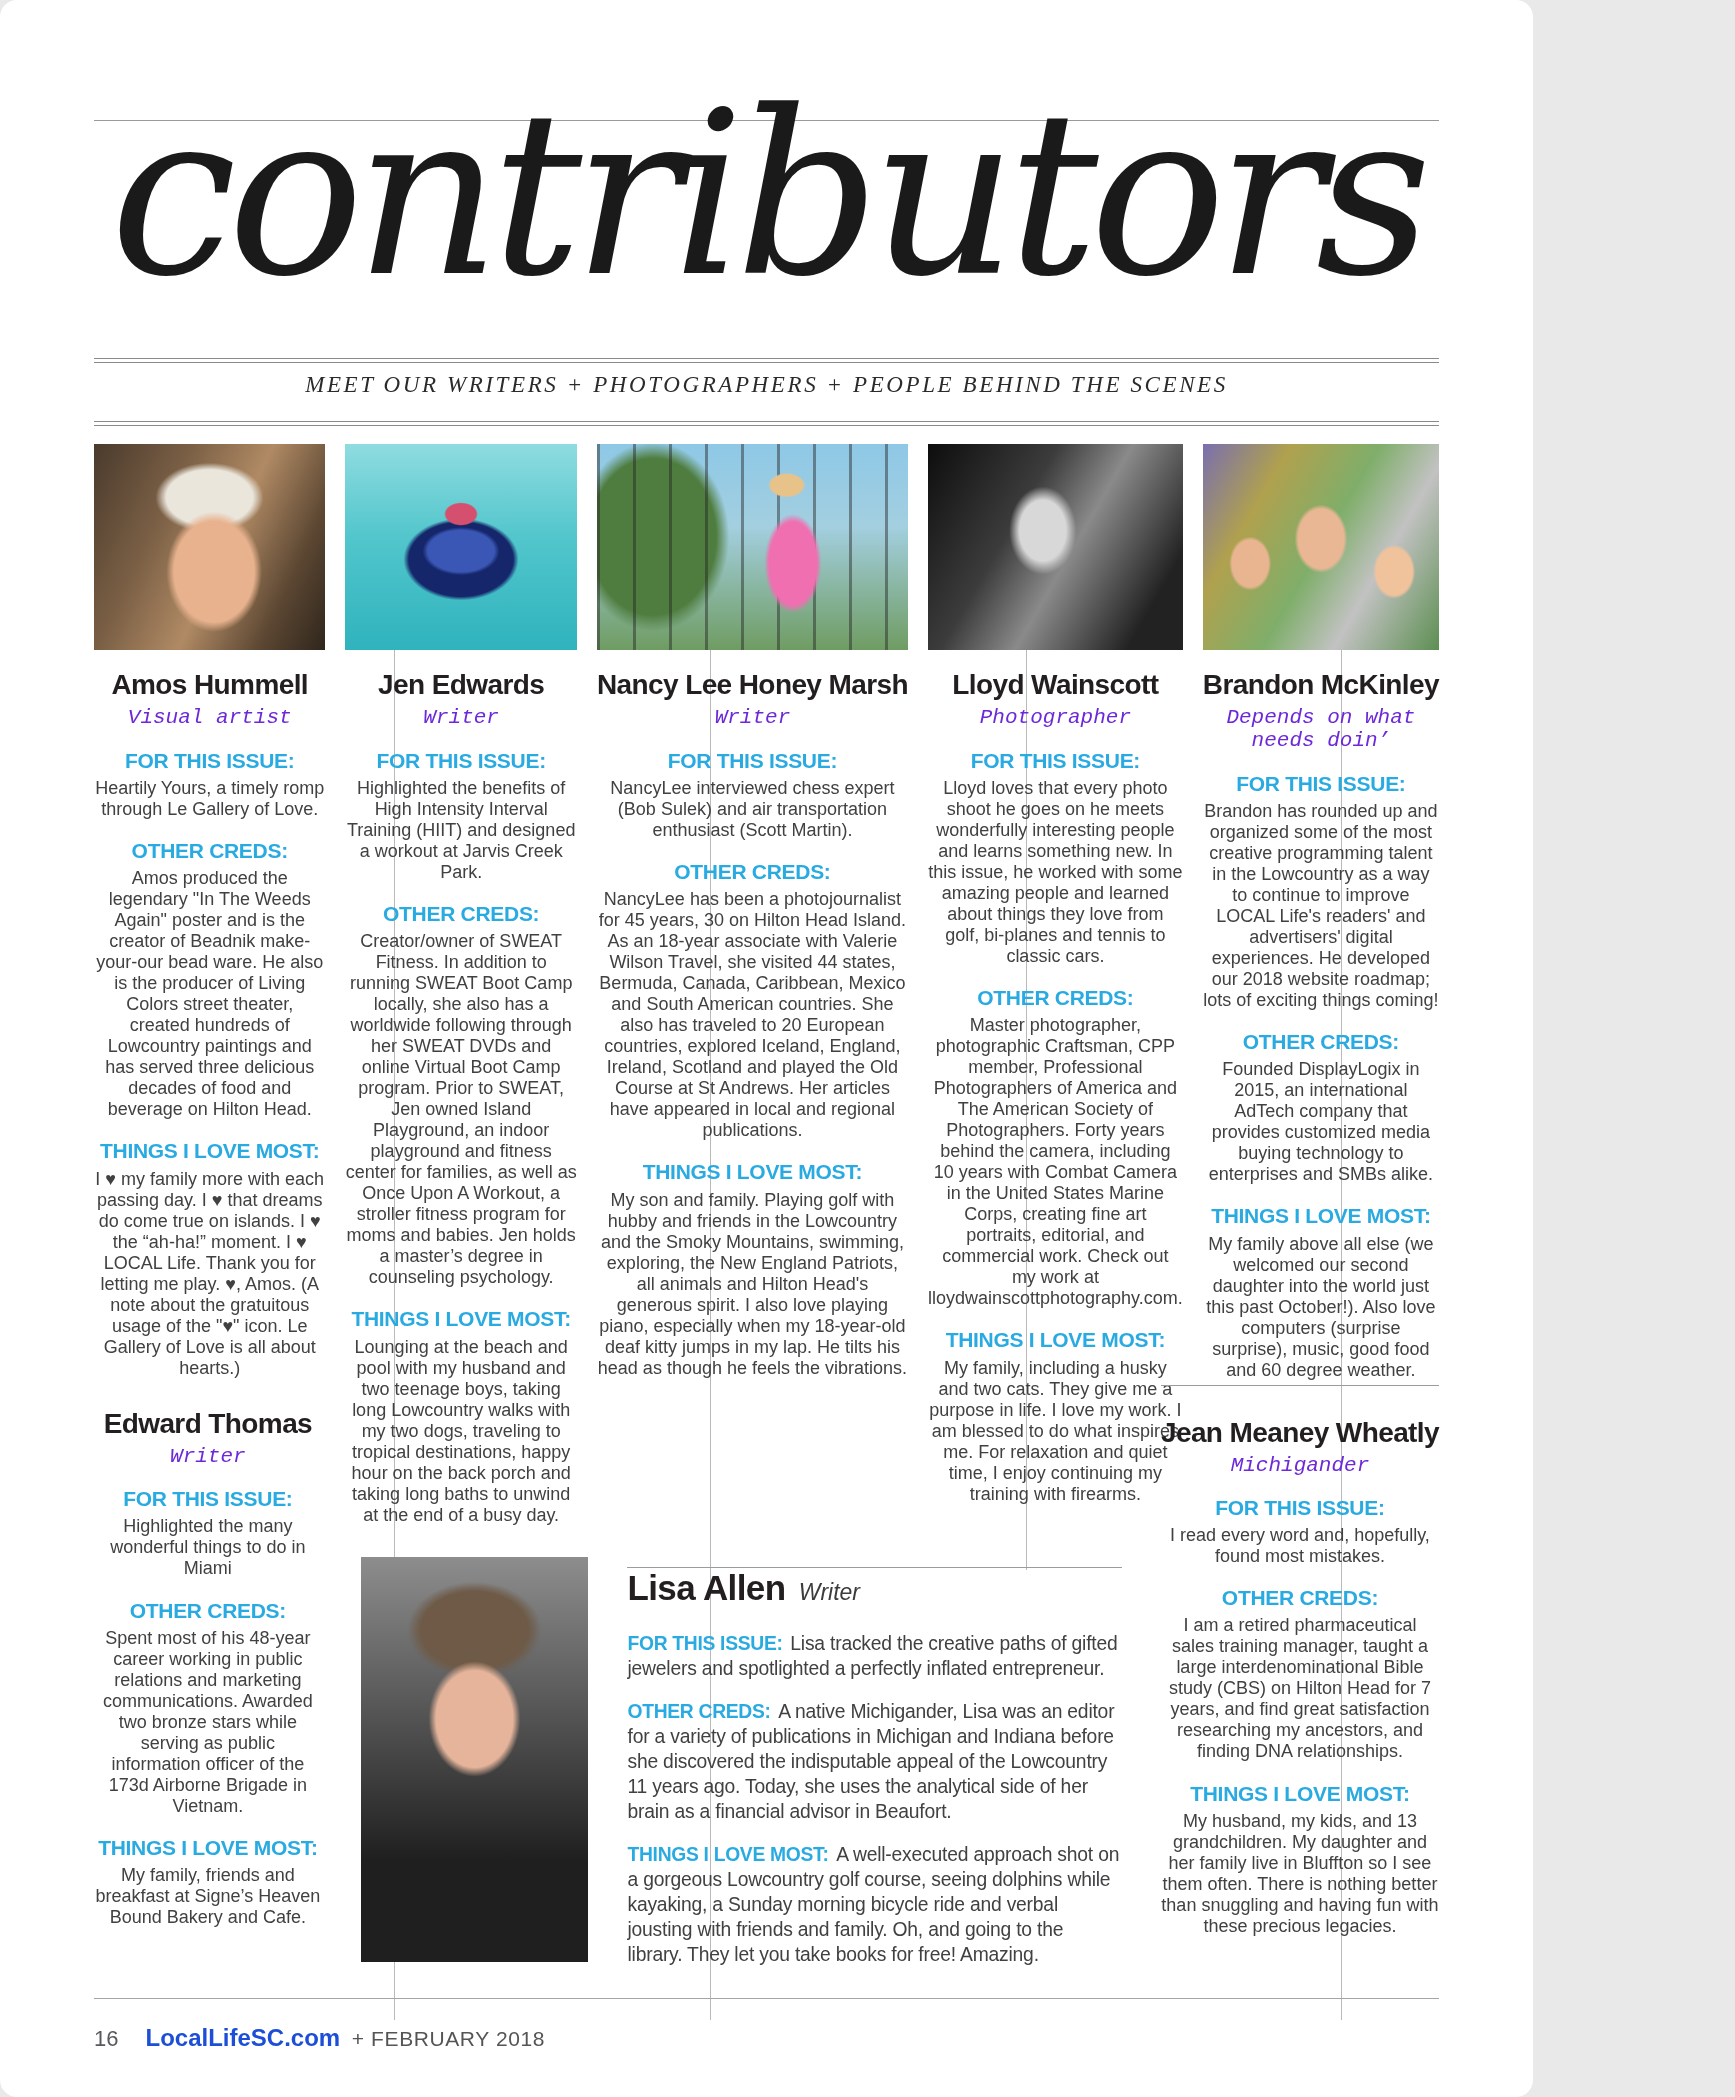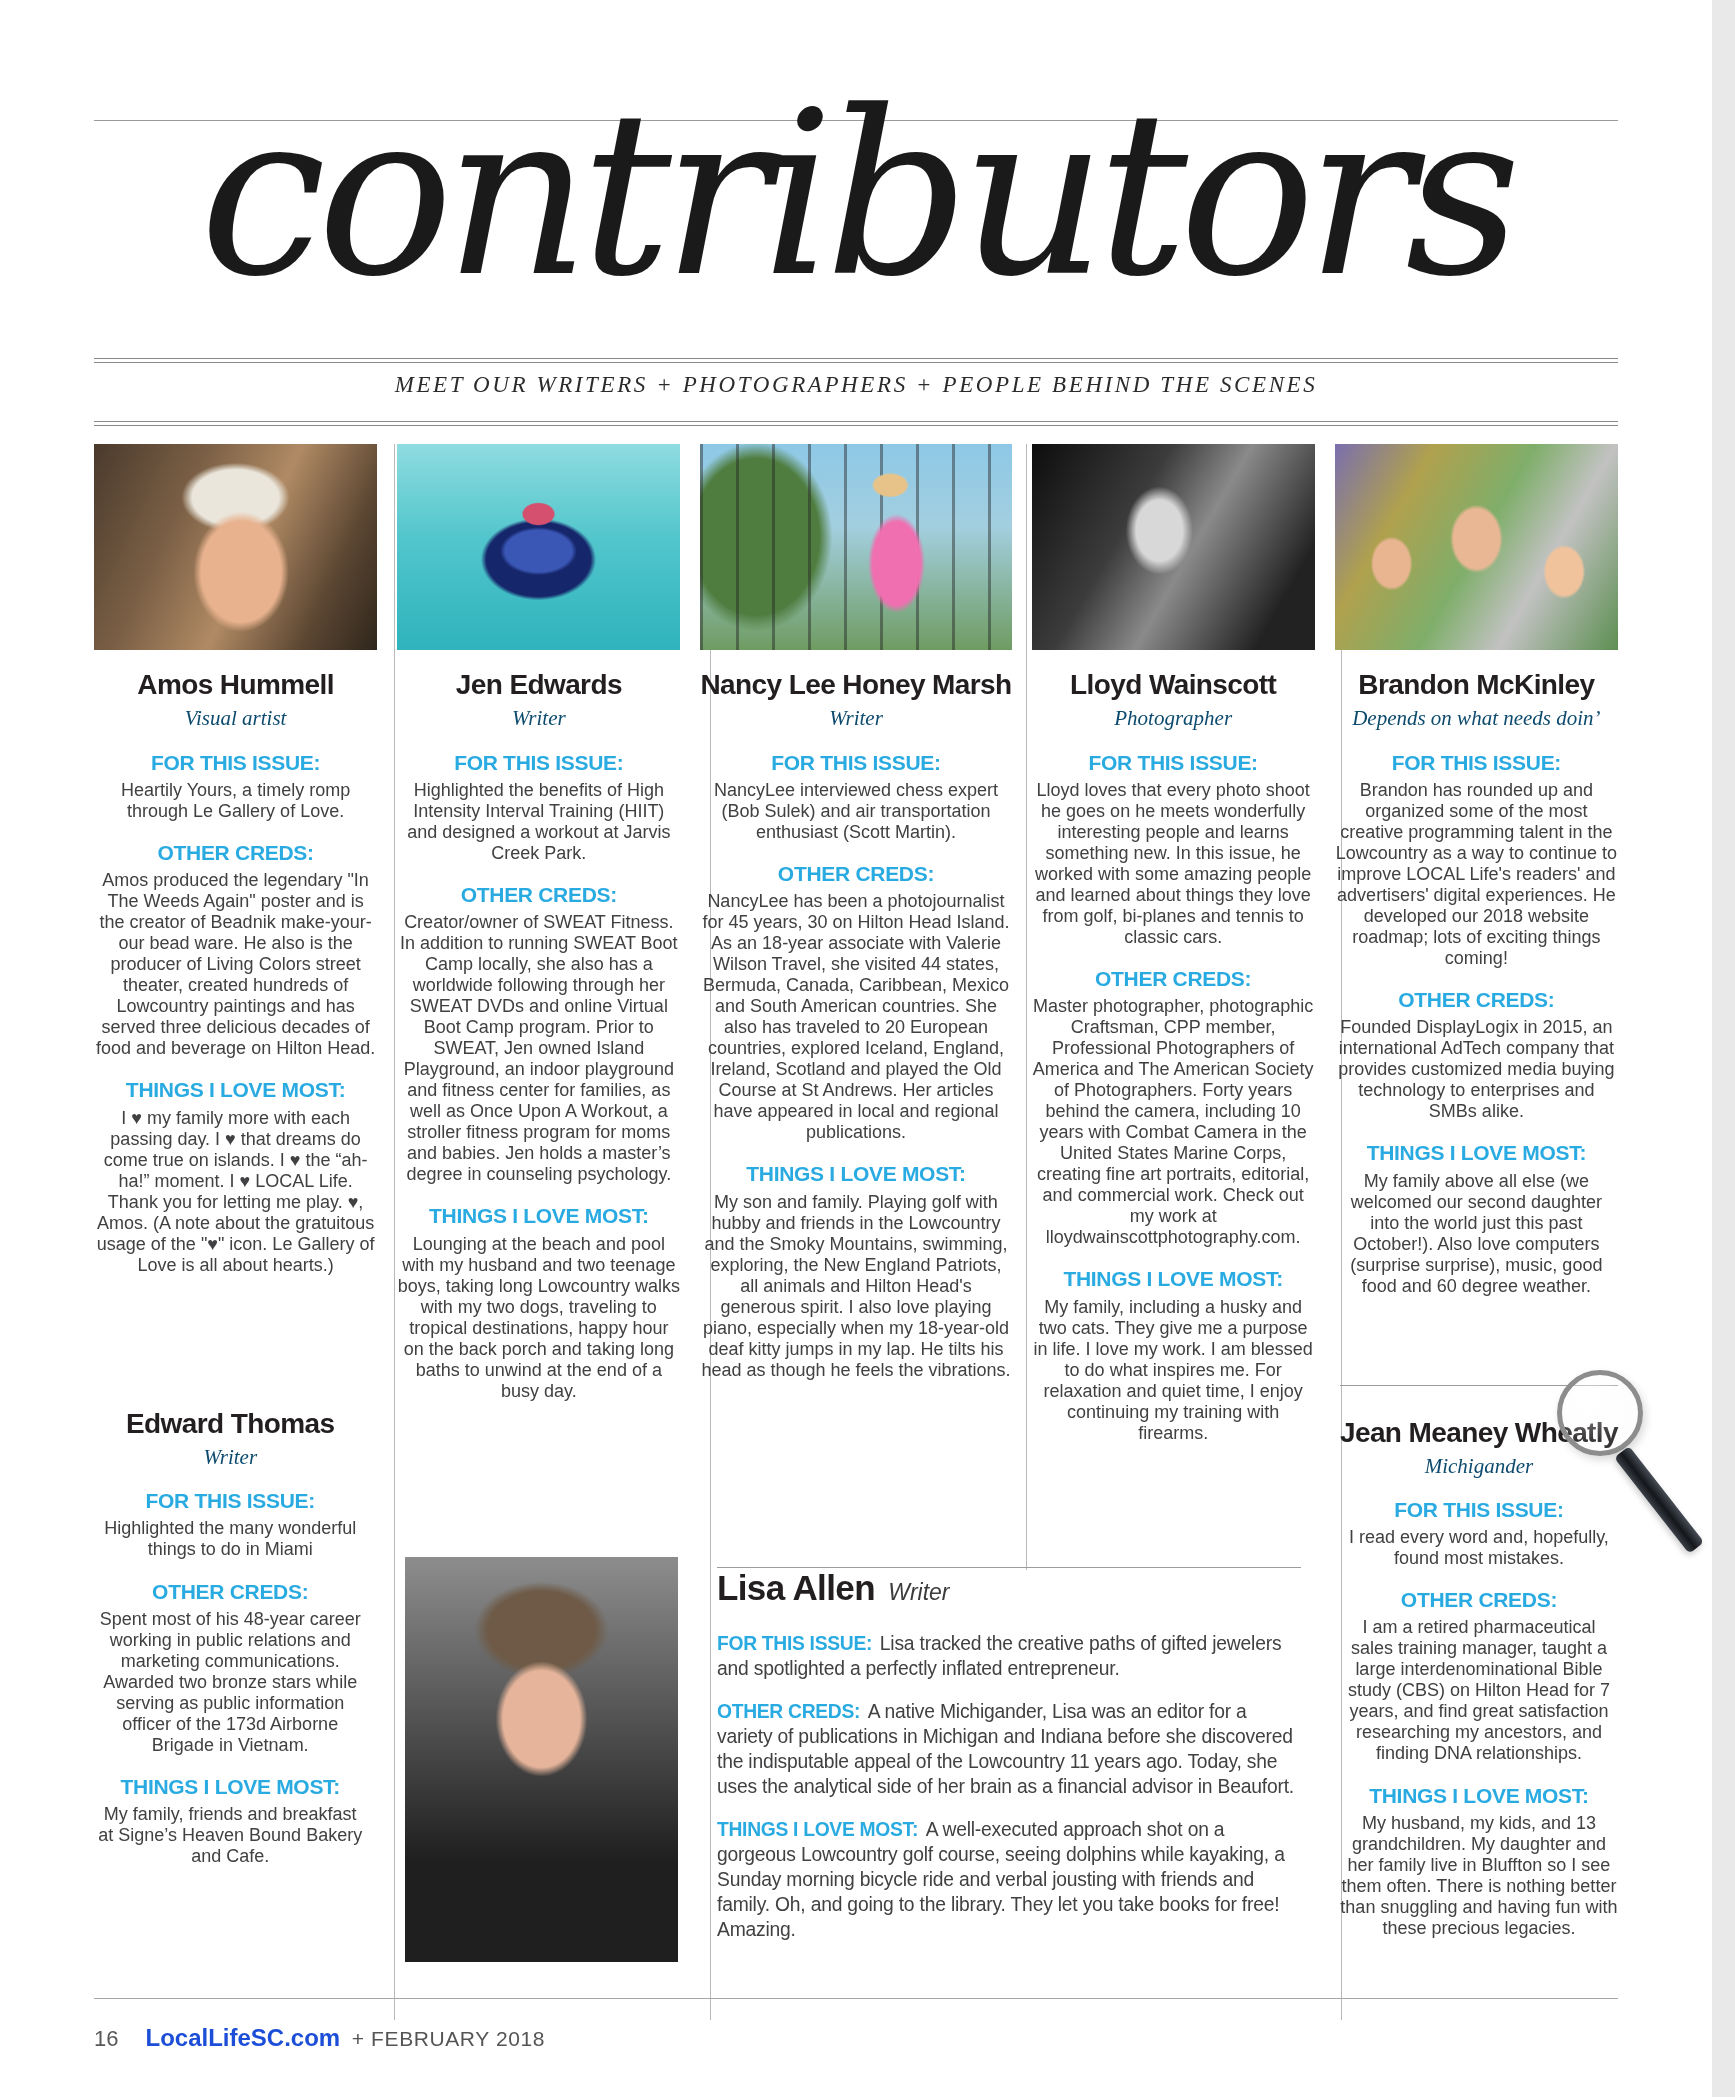--- a/index.html
+++ b/index.html
@@ -5,21 +5,21 @@
   :root{
     --sans: "Liberation Sans", "DejaVu Sans", sans-serif;
     --serif: "Liberation Serif", "DejaVu Serif", serif;
     --accent:#29ABE2;
     --ink:#231F20;
     --body:#414042;
     --rule:#8f8f8f;
   }
   *{margin:0;padding:0;box-sizing:border-box;}
   body{margin:0;background:#e9e9e9;font-family:var(--sans);}
-  .page{position:relative;width:1712px;height:2097px;background:#ffffff;overflow:hidden;}
+  .page{position:relative;width:1533px;height:2097px;background:#ffffff;overflow:hidden;border-radius:17px;}
 
   
   .top-rule{position:absolute;top:120px;left:94px;right:94px;border-top:1.3px solid #9a9a9a;z-index:0;}
   .masthead{position:absolute;top:76px;left:0;right:0;text-align:center;z-index:1;}
   .masthead h1{
     font-family:"DejaVu Serif","Liberation Serif",serif;
     font-style:italic;font-weight:normal;
     font-size:226px;line-height:1.05;letter-spacing:-9px;color:#1a1a1a;
   }
   .bar{position:absolute;left:94px;right:94px;height:5.1px;border-top:1.9px solid #8a8a8a;border-bottom:0.6px solid #8a8a8a;}
@@ -35,21 +35,21 @@
 
   .vdiv{position:absolute;width:0.6px;background:#b9b9b9;top:444px;}
   .vdiv-1{left:394px;height:1576px;}
   .vdiv-2{left:710px;height:1576px;}
   .vdiv-3{left:1026px;height:1126px;}
   .vdiv-4{left:1341px;height:1576px;}
 
   .col{text-align:center;}
   .photo{width:100%;height:206px;background-color:#999;}
   .name{font-family:var(--sans);font-weight:800;font-size:28px;letter-spacing:-0.6px;color:var(--ink);margin:19.3px 0 5.1px;white-space:nowrap;}
-  .role{font-family:Liberation Serif, serif;font-style:italic;font-size:21px;color:#0c4a6e;margin-bottom:6.4px;}
+  .role{font-family:Liberation Mono, monospace;font-style:italic;font-size:21px;color:#6d28d9;margin-bottom:6.4px;}
   .label{font-family:var(--sans);font-weight:800;font-size:21px;letter-spacing:-0.3px;color:var(--accent);margin:19.3px 0 5.1px;}
   .bodytext{font-size:18px;line-height:21px;color:var(--body);}
 
   
   .photo-amos{background:
     radial-gradient(ellipse 77px 97px at 52% 62%, #e8b28e 0 52%, rgba(232,178,142,0) 62%),
     radial-gradient(ellipse 90px 58px at 50% 26%, #eae6dc 0 48%, rgba(234,230,220,0) 60%),
     linear-gradient(115deg,#4a3a2c 0%,#7a5f45 30%,#b08a64 55%,#5b4632 80%,#2f261c 100%);}
   .photo-jen{background:
     radial-gradient(ellipse 26px 18px at 50% 34%, #d4506e 0 58%, rgba(212,80,110,0) 65%),

